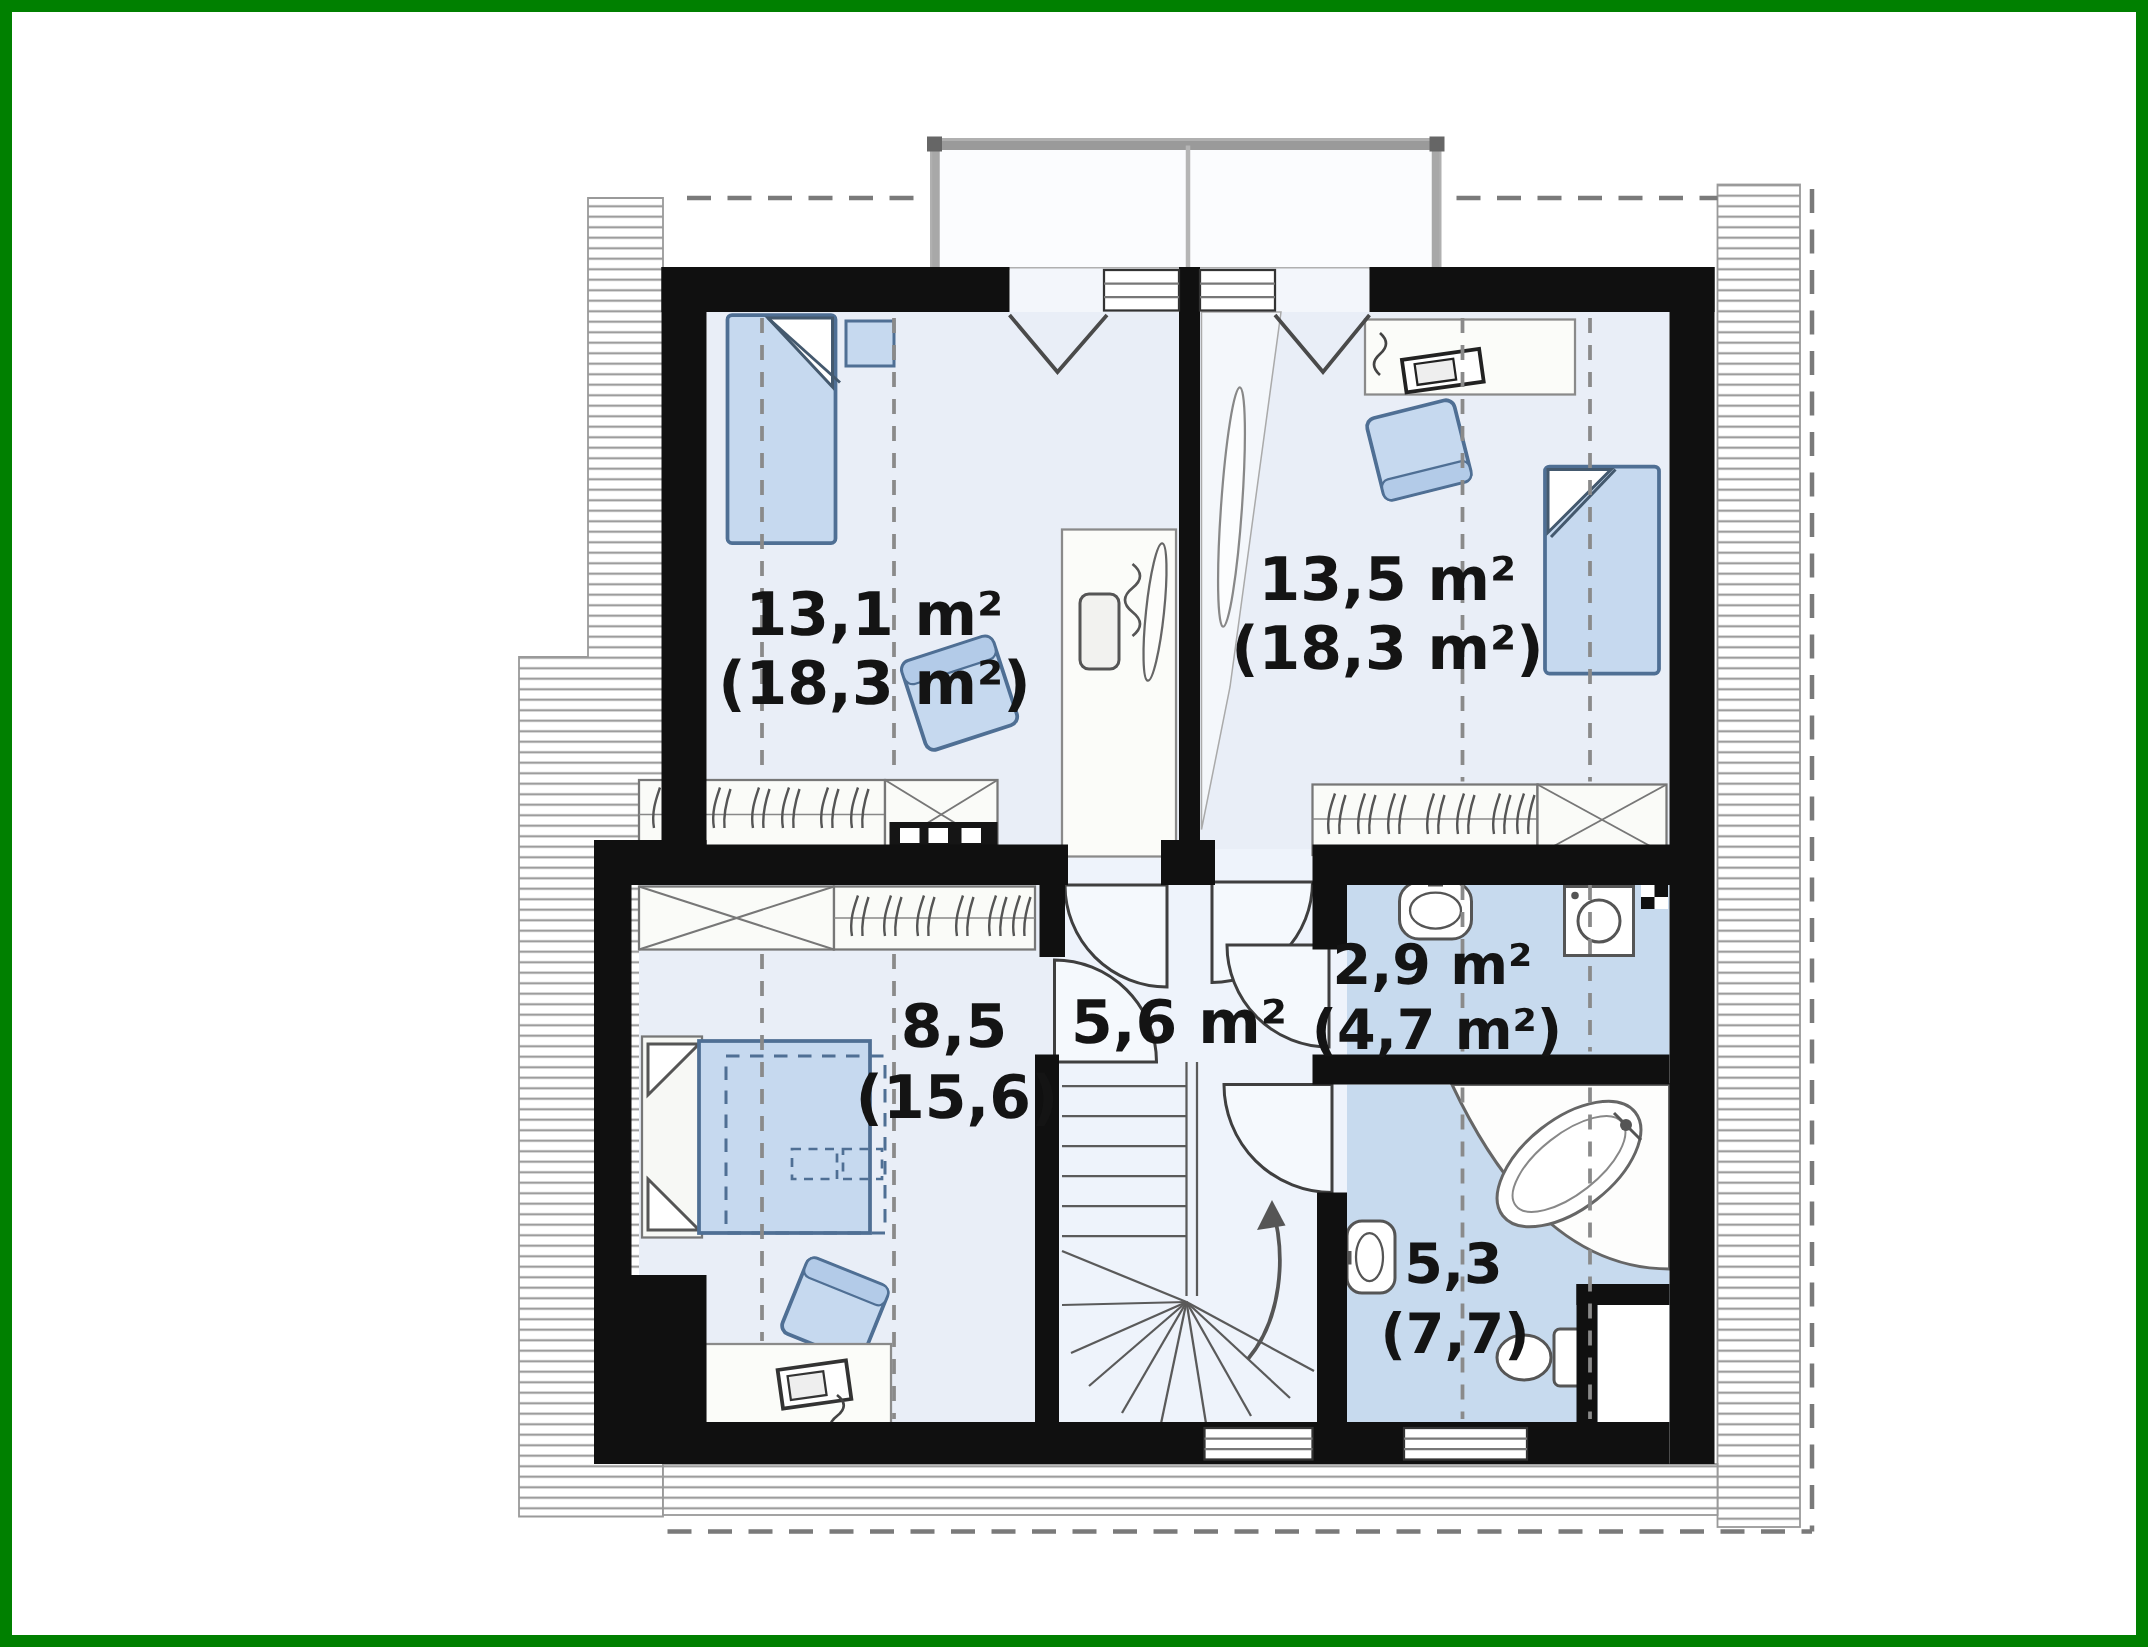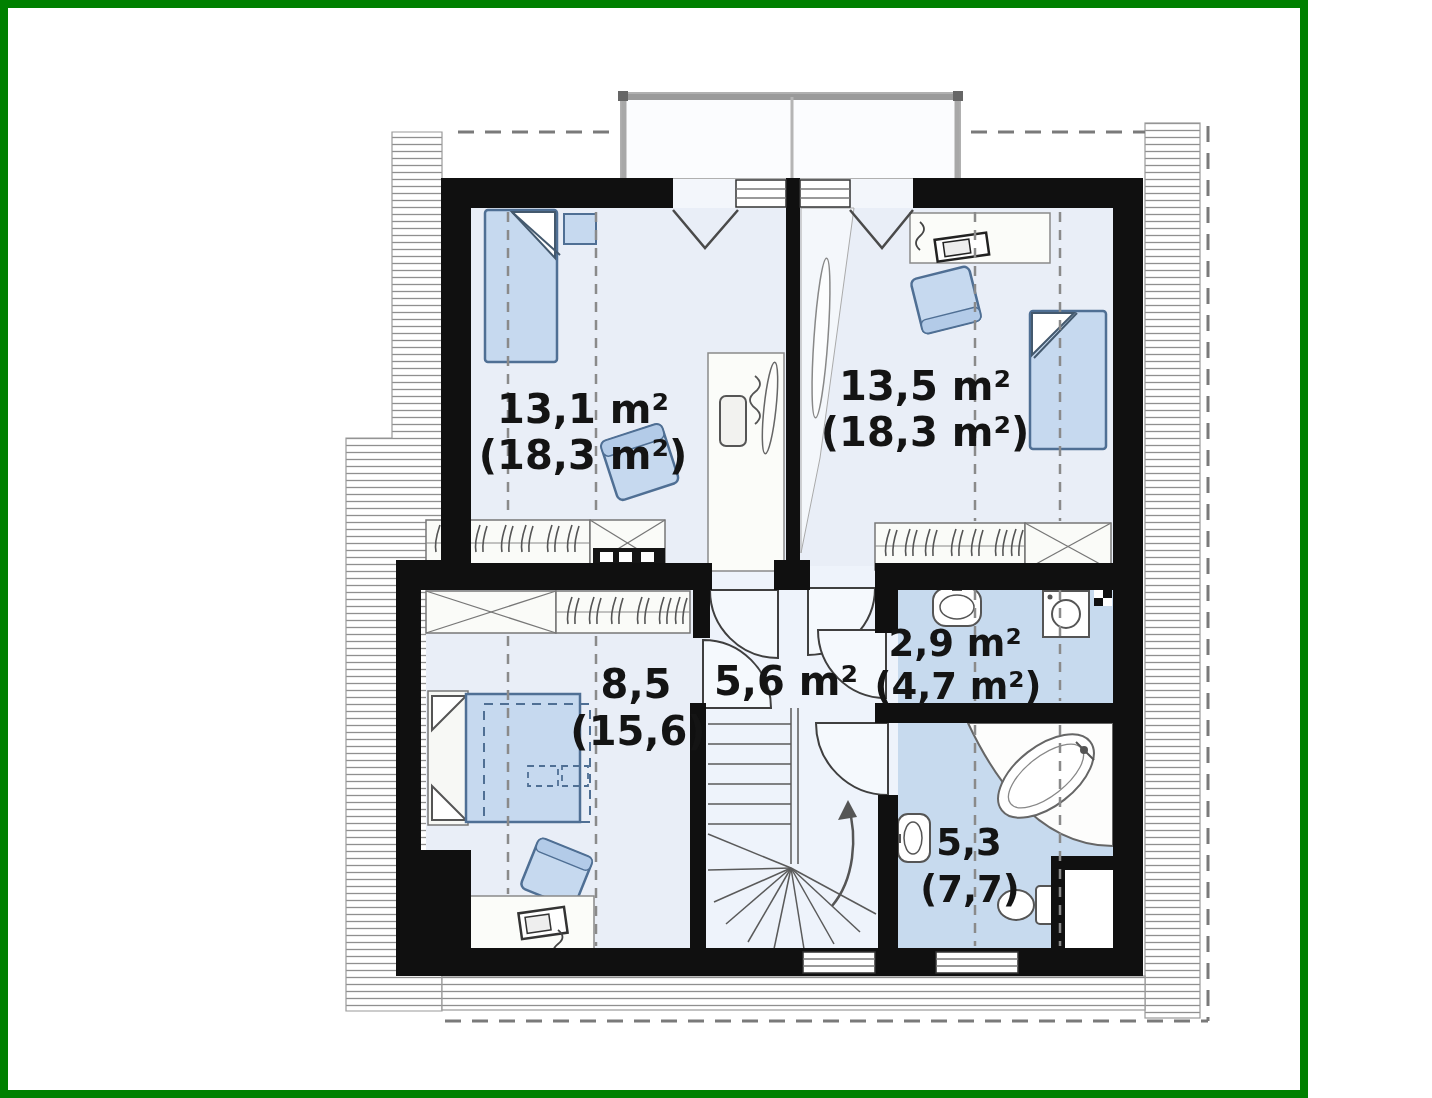--- a/index.html
+++ b/index.html
@@ -1,18 +1,18 @@
 <!DOCTYPE html>
 <html><head>
 <meta charset="utf-8">
 <style>
   html,body{margin:0;padding:0;background:#ffffff;}
   .frame{
     position:relative;
-    width:1308px;height:1098px;
+    width:1432px;height:1098px;
     box-sizing:border-box;
     border:8px solid #008000;
     background:#ffffff;
     overflow:hidden;
     font-family:"DejaVu Sans", sans-serif;
   }
   svg{position:absolute;left:0;top:0;}
   text{font-family:"DejaVu Sans", sans-serif;font-weight:bold;fill:#141414;}
   .lbl-lg{font-size:40px;}
   .lbl-md{font-size:37px;}

